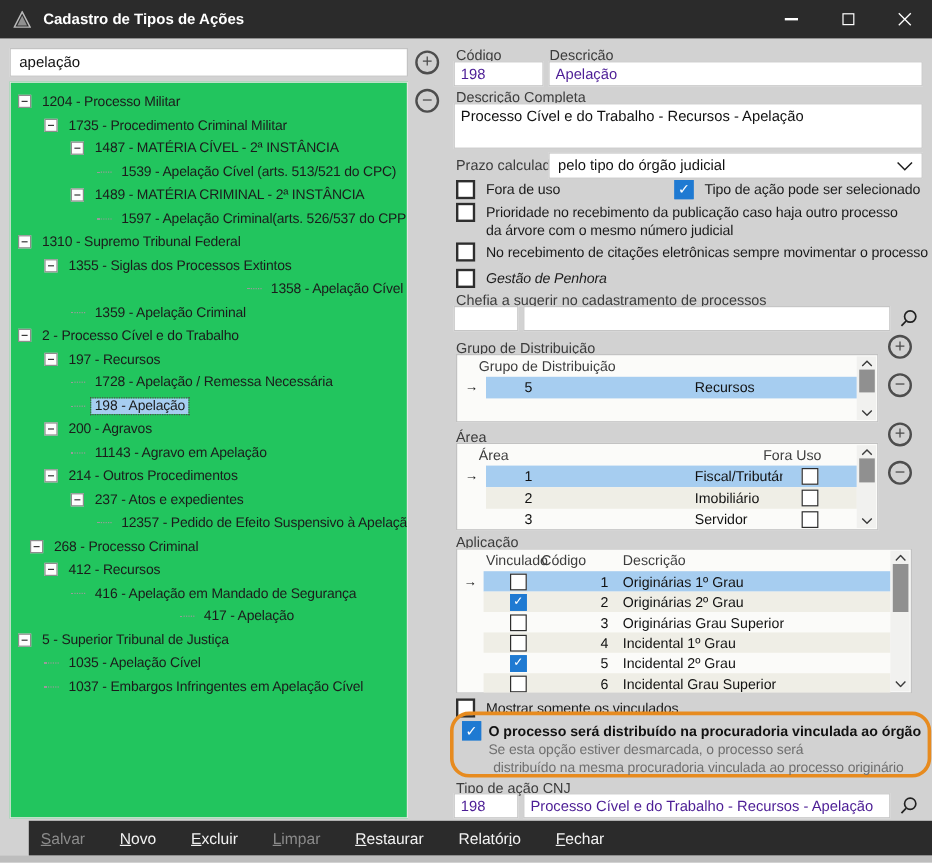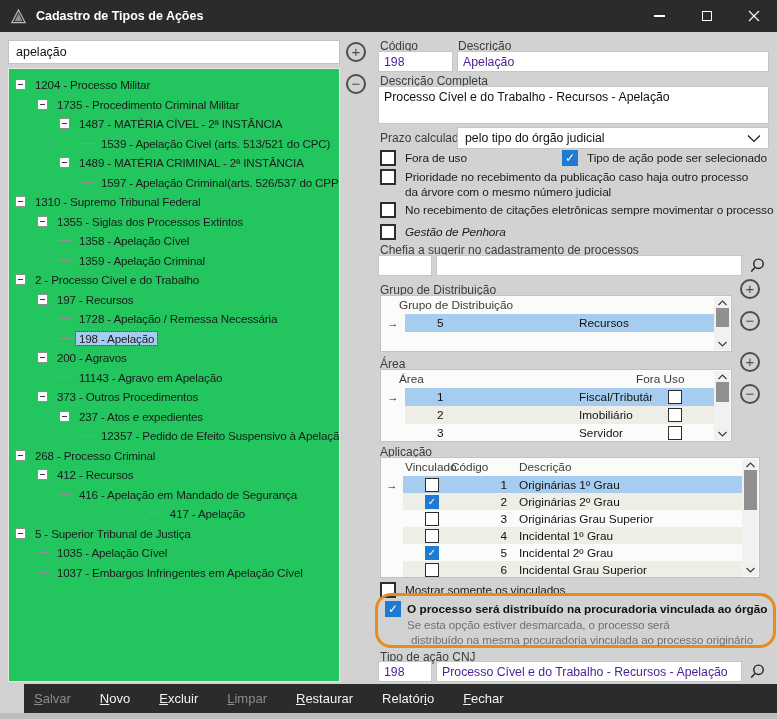--- a/index.html
+++ b/index.html
@@ -141,21 +141,21 @@
         <span class="tree-label">1597 - Apelação Criminal(arts. 526/537 do CPPM)</span>
       </div>
       <div class="tree-row" style="padding-left: 6px;">
         <span class="expander"></span>
         <span class="tree-label">1310 - Supremo Tribunal Federal</span>
       </div>
       <div class="tree-row" style="padding-left: 28px;">
         <span class="expander"></span>
         <span class="tree-label">1355 - Siglas dos Processos Extintos</span>
       </div>
-      <div class="tree-row" style="padding-left: 50px;">
+      <div class="tree-row" style="padding-left: 66px; justify-content: flex-end;">
         <span class="leaf-dash"></span>
         <span class="tree-label">1358 - Apelação Cível</span>
       </div>
       <div class="tree-row" style="padding-left: 50px;">
         <span class="leaf-dash"></span>
         <span class="tree-label">1359 - Apelação Criminal</span>
       </div>
       <div class="tree-row" style="padding-left: 6px;">
         <span class="expander"></span>
         <span class="tree-label">2 - Processo Cível e do Trabalho</span>
@@ -175,31 +175,31 @@
       <div class="tree-row" style="padding-left: 28px;">
         <span class="expander"></span>
         <span class="tree-label">200 - Agravos</span>
       </div>
       <div class="tree-row" style="padding-left: 50px;">
         <span class="leaf-dash"></span>
         <span class="tree-label">11143 - Agravo em Apelação</span>
       </div>
       <div class="tree-row" style="padding-left: 28px;">
         <span class="expander"></span>
-        <span class="tree-label">373 - Outros Procedimentos</span>
+        <span class="tree-label">214 - Outros Procedimentos</span>
       </div>
       <div class="tree-row" style="padding-left: 50px;">
         <span class="expander"></span>
         <span class="tree-label">237 - Atos e expedientes</span>
       </div>
       <div class="tree-row" style="padding-left: 72px;">
         <span class="leaf-dash"></span>
         <span class="tree-label">12357 - Pedido de Efeito Suspensivo à Apelação</span>
       </div>
-      <div class="tree-row" style="padding-left: 6px;">
+      <div class="tree-row" style="padding-left: 16px;">
         <span class="expander"></span>
         <span class="tree-label">268 - Processo Criminal</span>
       </div>
       <div class="tree-row" style="padding-left: 28px;">
         <span class="expander"></span>
         <span class="tree-label">412 - Recursos</span>
       </div>
       <div class="tree-row" style="padding-left: 50px;">
         <span class="leaf-dash"></span>
         <span class="tree-label">416 - Apelação em Mandado de Segurança</span>

